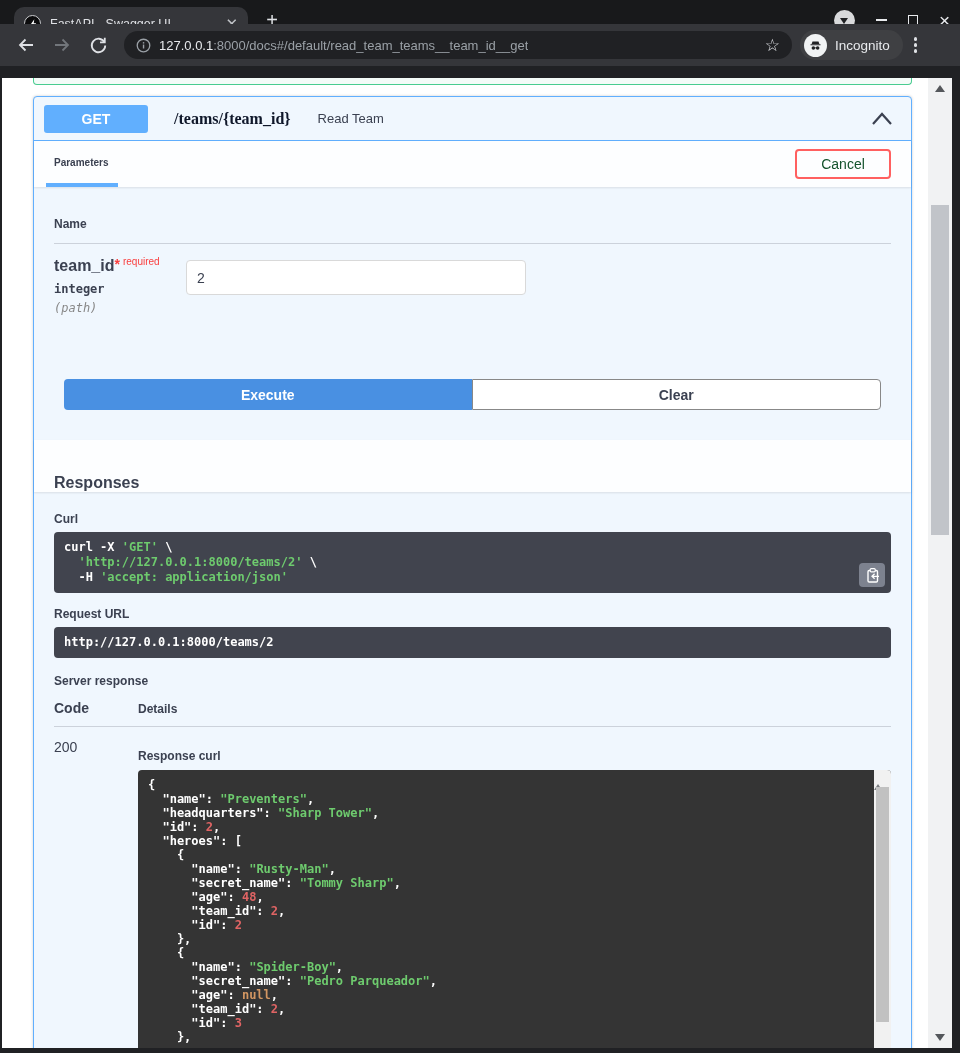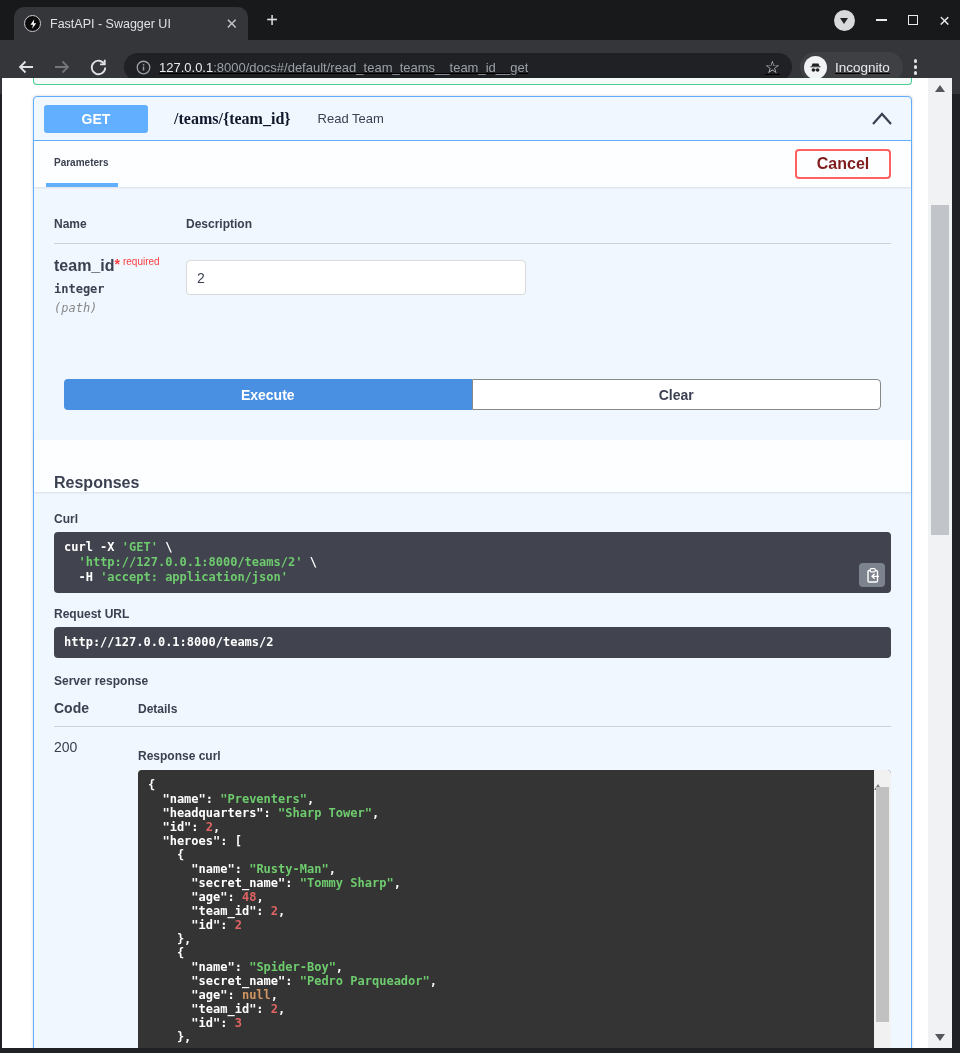--- a/index.html
+++ b/index.html
@@ -19,22 +19,22 @@
             font-size:20px; text-align:center; line-height:22px; }
   .win-controls { position:absolute; right:10px; top:0; height:40px; display:flex; align-items:center; gap:21px; }
   .chev-circle { width:21px; height:21px; border-radius:50%; background:#d8d9db;
                  display:flex; align-items:center; justify-content:center; }
   .chev-circle .tri { width:0; height:0; border-left:4.5px solid transparent; border-right:4.5px solid transparent;
                       border-top:6px solid #202124; margin-top:1px; }
   .win-min { width:11px; height:2px; background:#e8eaed; }
   .win-max { width:10px; height:10px; border:1.6px solid #e8eaed; }
   .win-close { color:#e8eaed; font-size:19px; line-height:1; }
 
-  .toolbar { position:absolute; top:40px; left:0; right:0; height:54px; background:#35363a;
-             display:flex; align-items:center;text-decoration:underline; }
+  .toolbar { position:absolute; top:24px; left:0; right:0; height:42px; background:#35363a;
+             display:flex; align-items:center; }
   .nav-btn { width:24px; height:24px; display:flex; align-items:center; justify-content:center; }
   .nav-btn.back { margin-left:14px; }
   .nav-btn + .nav-btn { margin-left:12px; }
   .omnibox { margin-left:14px; width:668px; height:28px; background:#202124; border-radius:14px;
              display:flex; align-items:center; padding:0 12px; }
   .url-text { margin-left:8px; font-size:13px; white-space:nowrap; overflow:hidden; }
   .url-host { color:#e8eaed; }
   .url-rest { color:#9aa0a6; }
   .star { margin-left:auto; color:#dfe1e5; font-size:17px; line-height:1; }
   .incog-badge { margin-left:8px; height:30px; border-radius:15px; background:#3f4043;
@@ -59,21 +59,21 @@
   .op-path { font-family:Liberation Serif, serif; font-weight:bold; font-size:16px; color:#0f172a; }
   .op-summary { font-size:13px; color:#3b4151; margin-left:1px; }
   .op-chevron { margin-left:auto; margin-right:8px; display:flex; }
 
   .section-header { height:46px; background:rgba(255,255,255,.85); box-shadow:0 1px 2px rgba(0,0,0,.1);
                     display:flex; align-items:center; padding:0 20px; }
   .tab-param { font-weight:bold; font-size:10px; color:#3b4151; height:100%;
                display:flex; align-items:center; padding:0 10px 0 8px; margin-left:-8px;
                border-bottom:4px solid #61affe; }
   .btn-cancel { margin-left:auto; width:96px; height:30px; background:transparent; border:2px solid #ff6060;
-                border-radius:4px; color:#7f1d1d; font-weight:bold; font-size:16px;
+                border-radius:4px; color:#14532d; font-weight:normal; font-size:14px;
                 display:flex; align-items:center; justify-content:center; }
 
   .params { padding:30px 20px 0; }
   .p-grid { display:grid; grid-template-columns:132px 1fr; }
   .p-headers { padding-bottom:12px; border-bottom:1px solid rgba(59,65,81,.2); }
   .p-headers div { font-size:12px; font-weight:bold; color:#3b4151; }
   .p-row { padding-top:12px; }
   .param-name { font-size:16px; font-weight:bold; color:#3b4151; }
   .req-star { color:#f93e3e; font-size:14px; vertical-align:2px; }
   .req-label { color:#f93e3e; font-size:10px; font-weight:normal; vertical-align:6px; margin-left:3px; }
@@ -225,21 +225,20 @@
       </div>
 
       <div class="section-header">
         <div class="tab-param">Parameters</div>
         <button class="btn-cancel">Cancel</button>
       </div>
 
       <div class="params">
         <div class="p-grid p-headers">
           <div>Name</div>
-          <div>Description</div>
         </div>
         <div class="p-grid p-row">
           <div>
             <div class="param-name"><span>team_id</span><span class="req-star">*</span><span class="req-label">required</span></div>
             <div class="param-type">integer</div>
             <div class="param-in">(path)</div>
           </div>
           <div>
             <input class="param-input" value="2" style="">
           </div>

